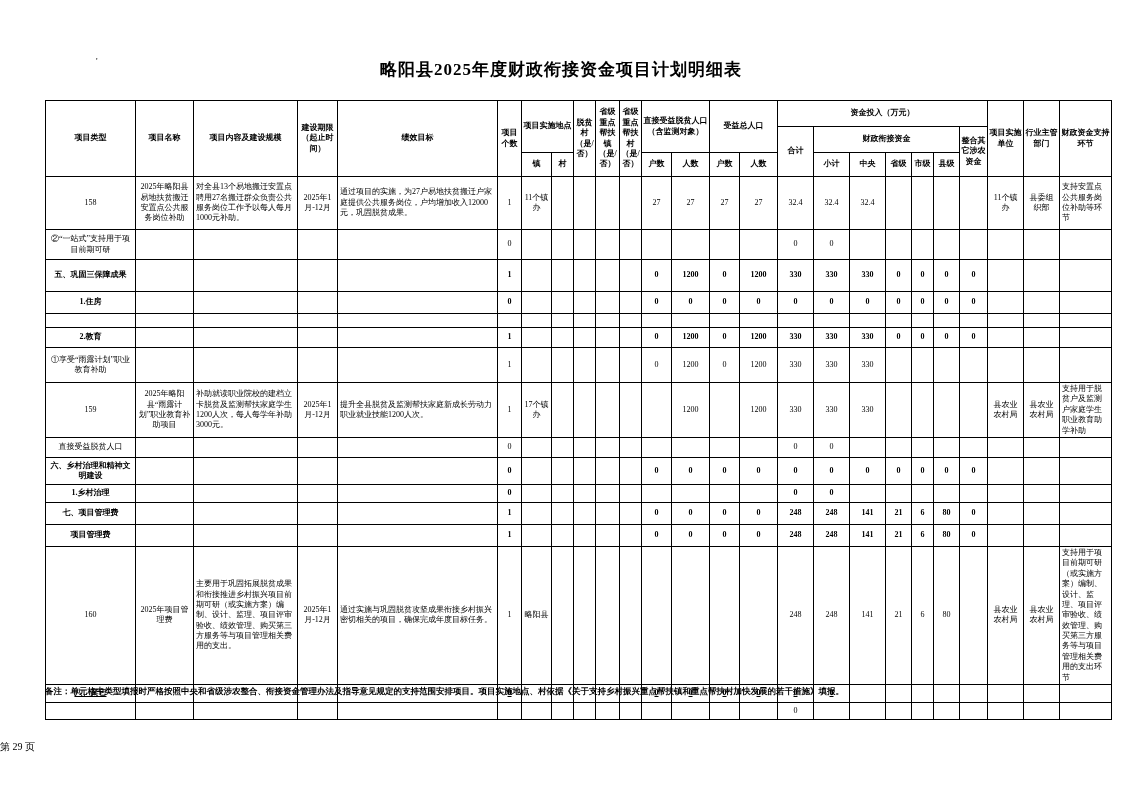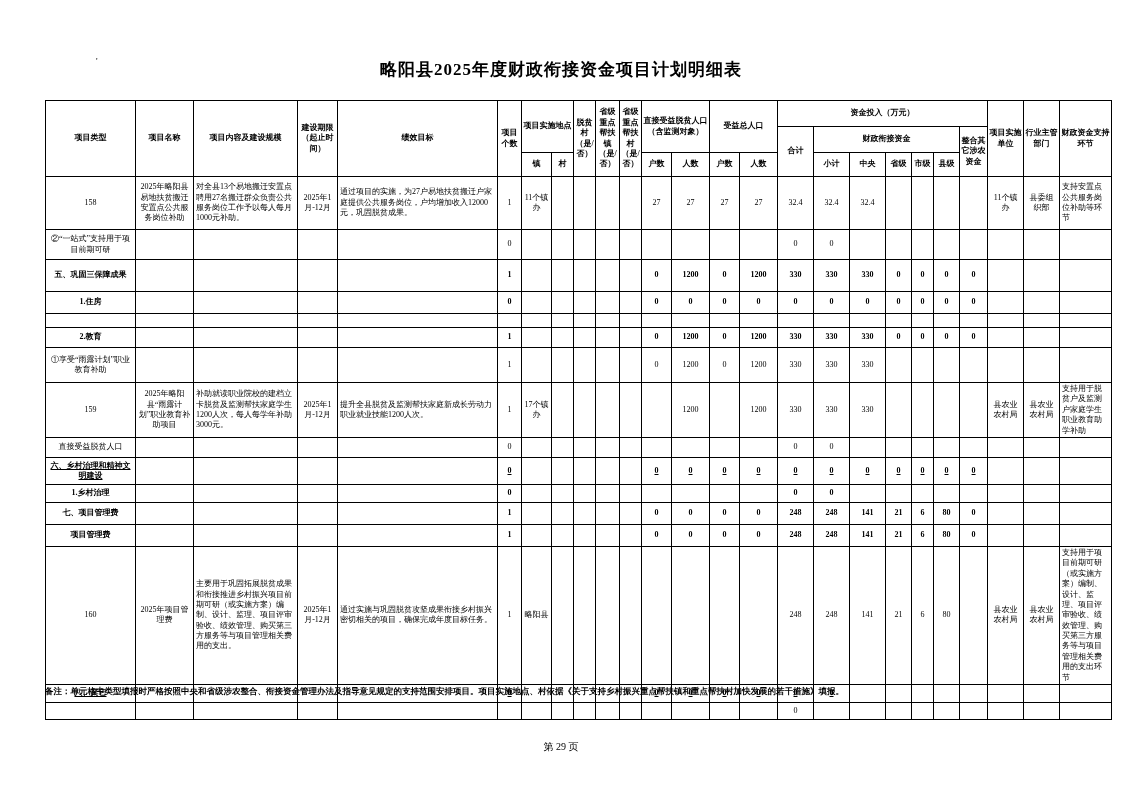--- a/index.html
+++ b/index.html
@@ -26,21 +26,21 @@
   thead tr.band2{height:26px;}
   thead tr.band3{height:24px;}
   tbody tr.bold td{font-weight:bold;}
   td.long{text-align:left;}
   .footer-note{
     position:absolute;top:686px;left:45px;width:1040px;
     font-size:8.5px;font-weight:bold;line-height:1.4;
   }
   .page-number{
     position:absolute;top:740px;left:0;width:100%;
-    text-align:center;font-size:10px;
+    font-size:10px;
   }
 </style>
 </head>
 <body>
 
 <div class="tick-mark">'</div>
 
 <div class="page-title">略阳县2025年度财政衔接资金项目计划明细表</div>
 
 <div class="table-wrap">
@@ -347,21 +347,21 @@
           <td>0</td>
           <td></td>
           <td></td>
           <td></td>
           <td></td>
           <td></td>
           <td></td>
           <td></td>
           <td></td>
         </tr>
-        <tr class="bold" style="height: 27px; text-decoration: underline;">
+        <tr class="bold" style="height: 27px;">
           <td>六、乡村治理和精神文明建设</td>
           <td></td>
           <td></td>
           <td></td>
           <td></td>
           <td>0</td>
           <td></td>
           <td></td>
           <td></td>
           <td></td>

